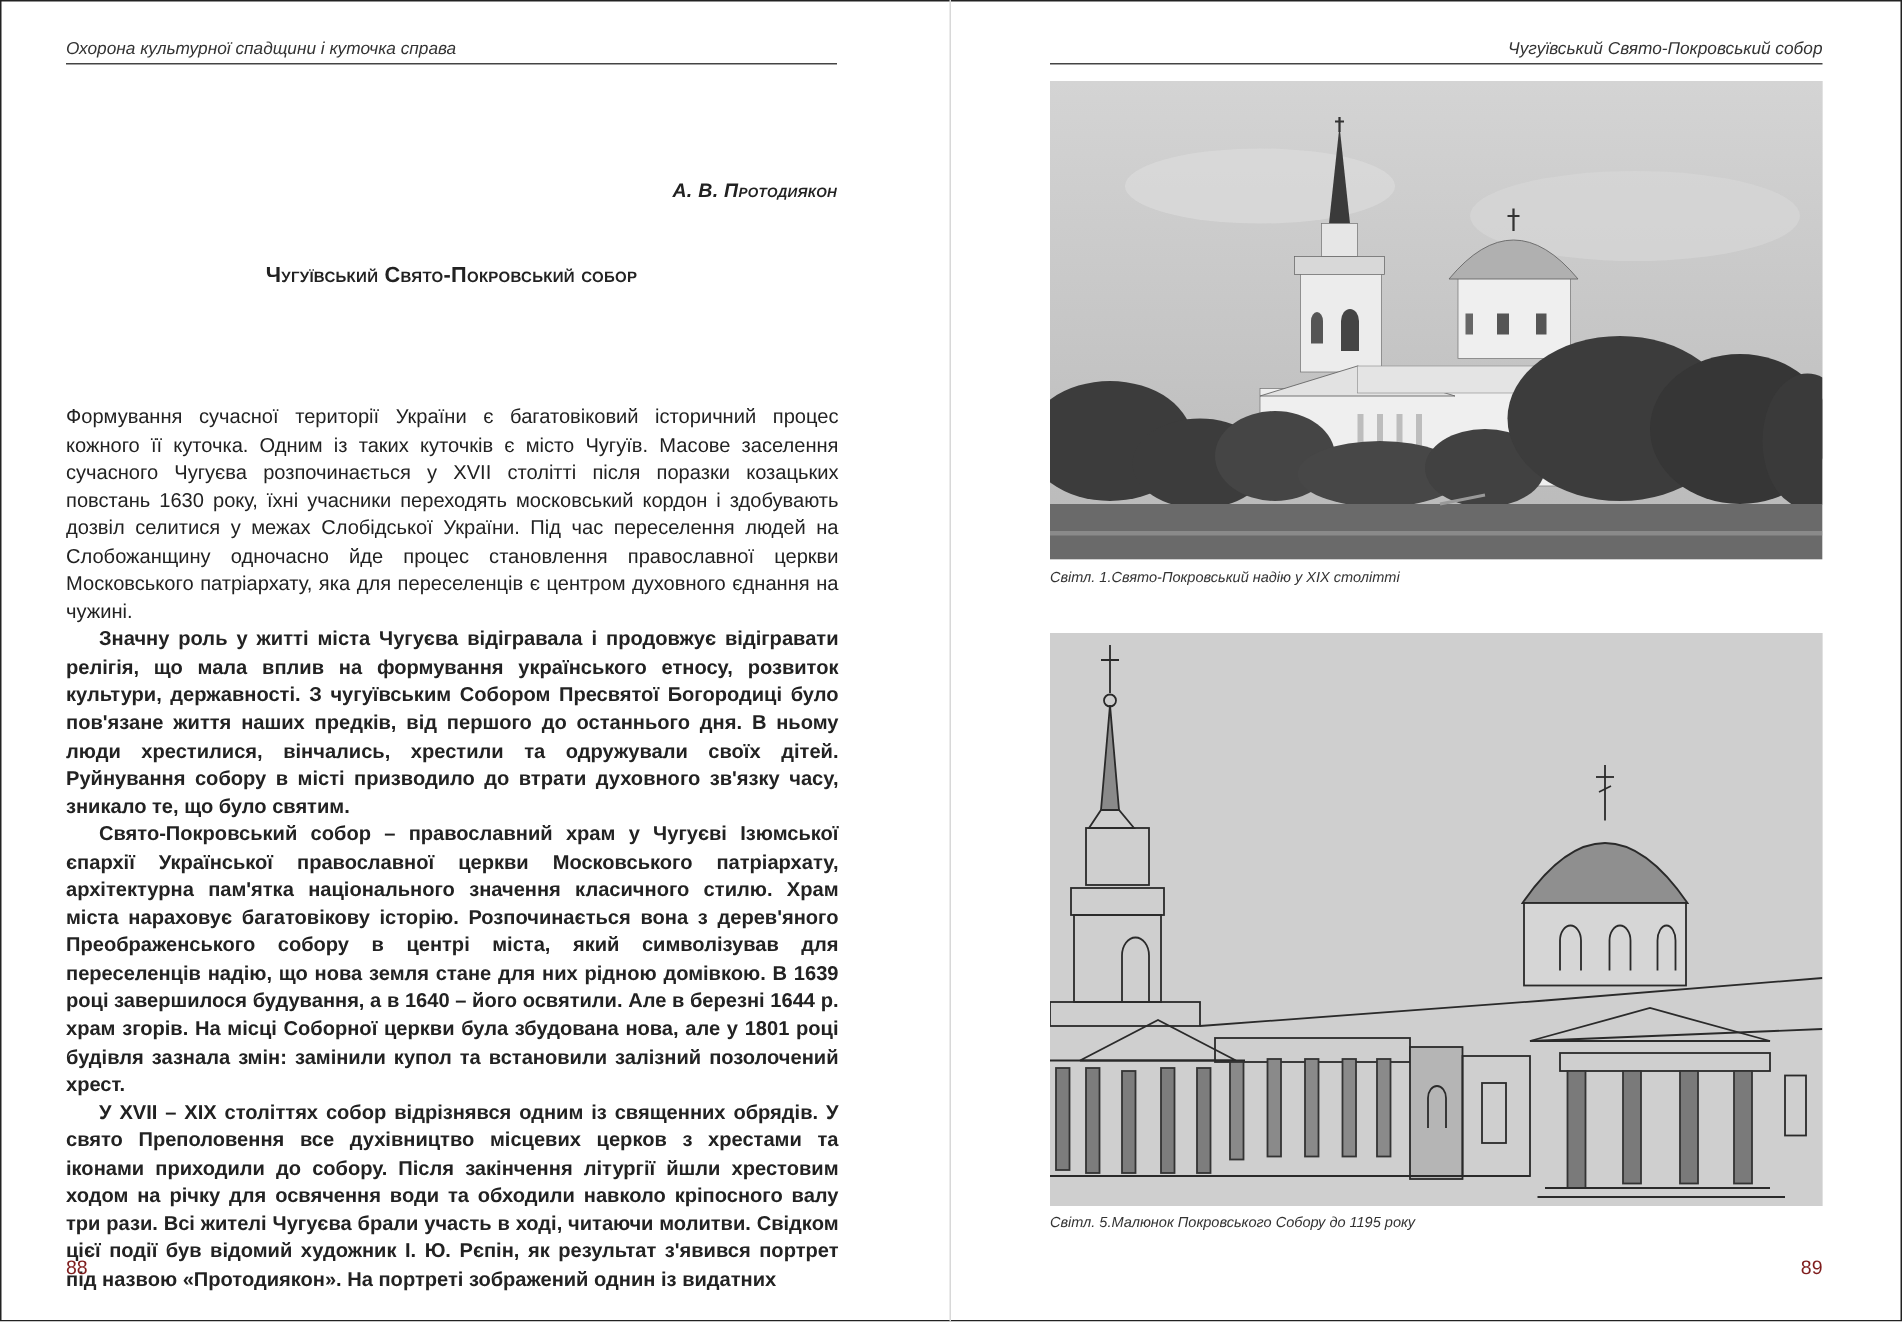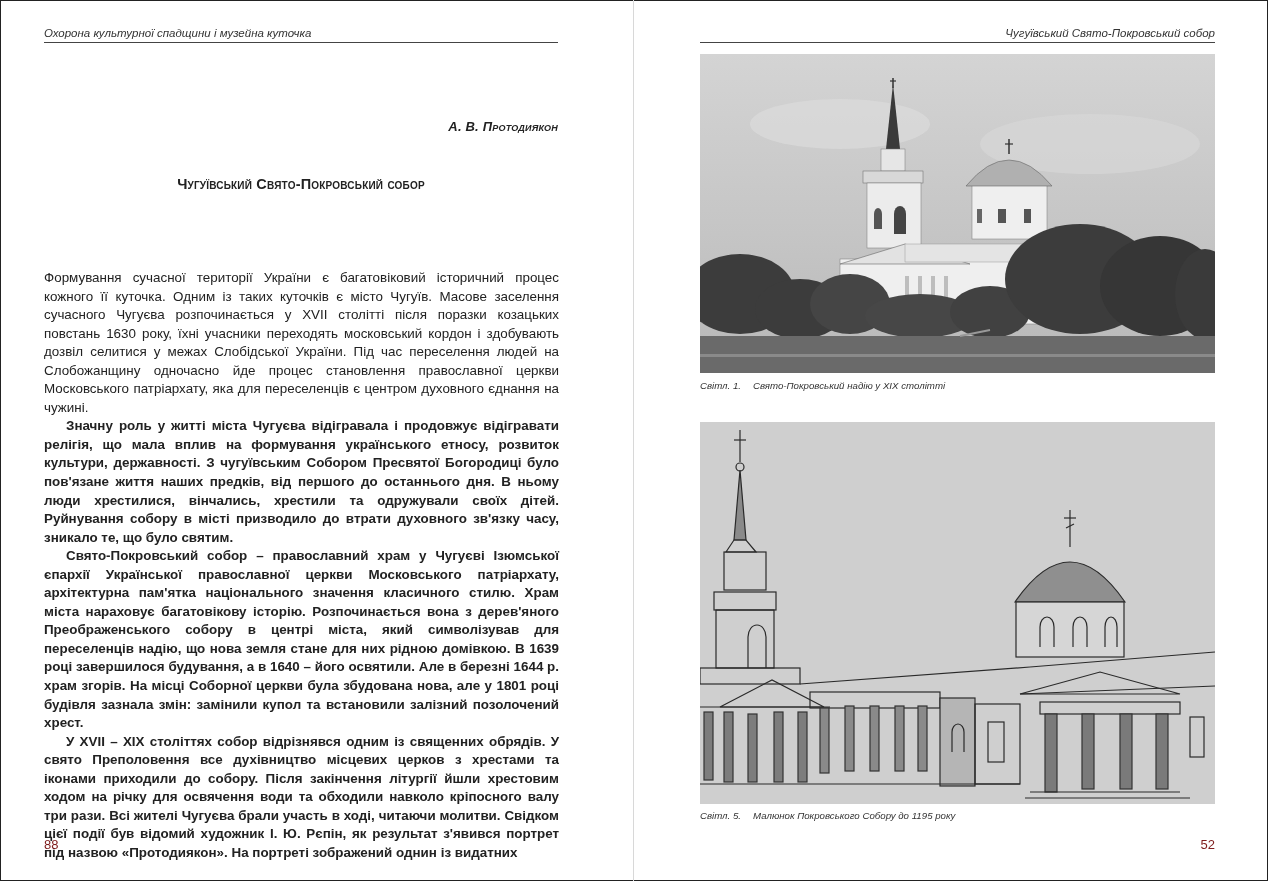--- a/index.html
+++ b/index.html
@@ -27,29 +27,29 @@
     .page-num.right { right: 53px; }
 
     .figure { position: absolute; left: 700px; width: 515px; background: #c9c9c9; overflow: hidden; }
     .figure.fig1 { top: 54px; height: 319px; }
     .figure.fig2 { top: 422px; height: 382px; }
     .figure svg { display: block; width: 100%; height: 100%; }
 
     .caption { position: absolute; left: 700px; font-style: italic; font-size: 9.7px; color: #333; }
     .caption.c1 { top: 380px; }
     .caption.c2 { top: 810px; }
-    .caption .num { margin-right: 12px; }
+    .caption .num { margin-right: 0; }
   </style>
 </head>
 <body>
 
 <div class="frame"></div>
 <div class="spread-divider"></div>
 
-<div class="running-head left">Охорона культурної спадщини і музейна куточка</div>
+<div class="running-head left">Охорона культурної спадщини і куточка справа</div>
 <div class="head-rule left"></div>
 
 <div class="author">А. В. Протодиякон</div>
 <div class="title">Чугуївський Свято-Покровський собор</div>
 
 <div class="body-text">
   <p>Формування сучасної території України є багатовіковий історичний процес кожного її куточка. Одним із таких куточків є місто Чугуїв. Масове заселення сучасного Чугуєва розпочинається у XVII столітті після поразки козацьких повстань 1630 року, їхні учасники переходять московський кордон і здобувають дозвіл селитися у межах Слобідської України. Під час переселення людей на Слобожанщину одночасно йде процес становлення православної церкви Московського патріархату, яка для переселенців є центром духовного єднання на чужині.</p>
   <p class="indent">Значну роль у житті міста Чугуєва відігравала і продовжує відігравати релігія, що мала вплив на формування українського етносу, розвиток культури, державності. З чугуївським Собором Пресвятої Богородиці було пов'язане життя наших предків, від першого до останнього дня. В ньому люди хрестилися, вінчались, хрестили та одружували своїх дітей. Руйнування собору в місті призводило до втрати духовного зв'язку часу, зникало те, що було святим.</p>
   <p class="indent">Свято-Покровський собор – православний храм у Чугуєві Ізюмської єпархії Української православної церкви Московського патріархату, архітектурна пам'ятка національного значення класичного стилю. Храм міста нараховує багатовікову історію. Розпочинається вона з дерев'яного Преображенського собору в центрі міста, який символізував для переселенців надію, що нова земля стане для них рідною домівкою. В 1639 році завершилося будування, а в 1640 – його освятили. Але в березні 1644 р. храм згорів. На місці Соборної церкви була збудована нова, але у 1801 році будівля зазнала змін: замінили купол та встановили залізний позолочений хрест.</p>
   <p class="indent">У XVII – XIX століттях собор відрізнявся одним із священних обрядів. У свято Преполовення все духівництво місцевих церков з хрестами та іконами приходили до собору. Після закінчення літургії йшли хрестовим ходом на річку для освячення води та обходили навколо кріпосного валу три рази. Всі жителі Чугуєва брали участь в ході, читаючи молитви. Свідком цієї події був відомий художник І. Ю. Рєпін, як результат з'явився портрет під назвою «Протодиякон». На портреті зображений однин із видатних</p>
@@ -185,13 +185,13 @@
       <line x1="325" y1="376" x2="490" y2="376"></line>
       <line x1="0" y1="362" x2="320" y2="362"></line>
     </g>
   </svg>
 </div>
 
 <div class="caption c2">
   <span class="num">Світл. 5.</span><span>Малюнок Покровського Собору до 1195 року</span>
 </div>
 
-<div class="page-num right">52</div>
+<div class="page-num right">89</div>
 
 </body></html>

